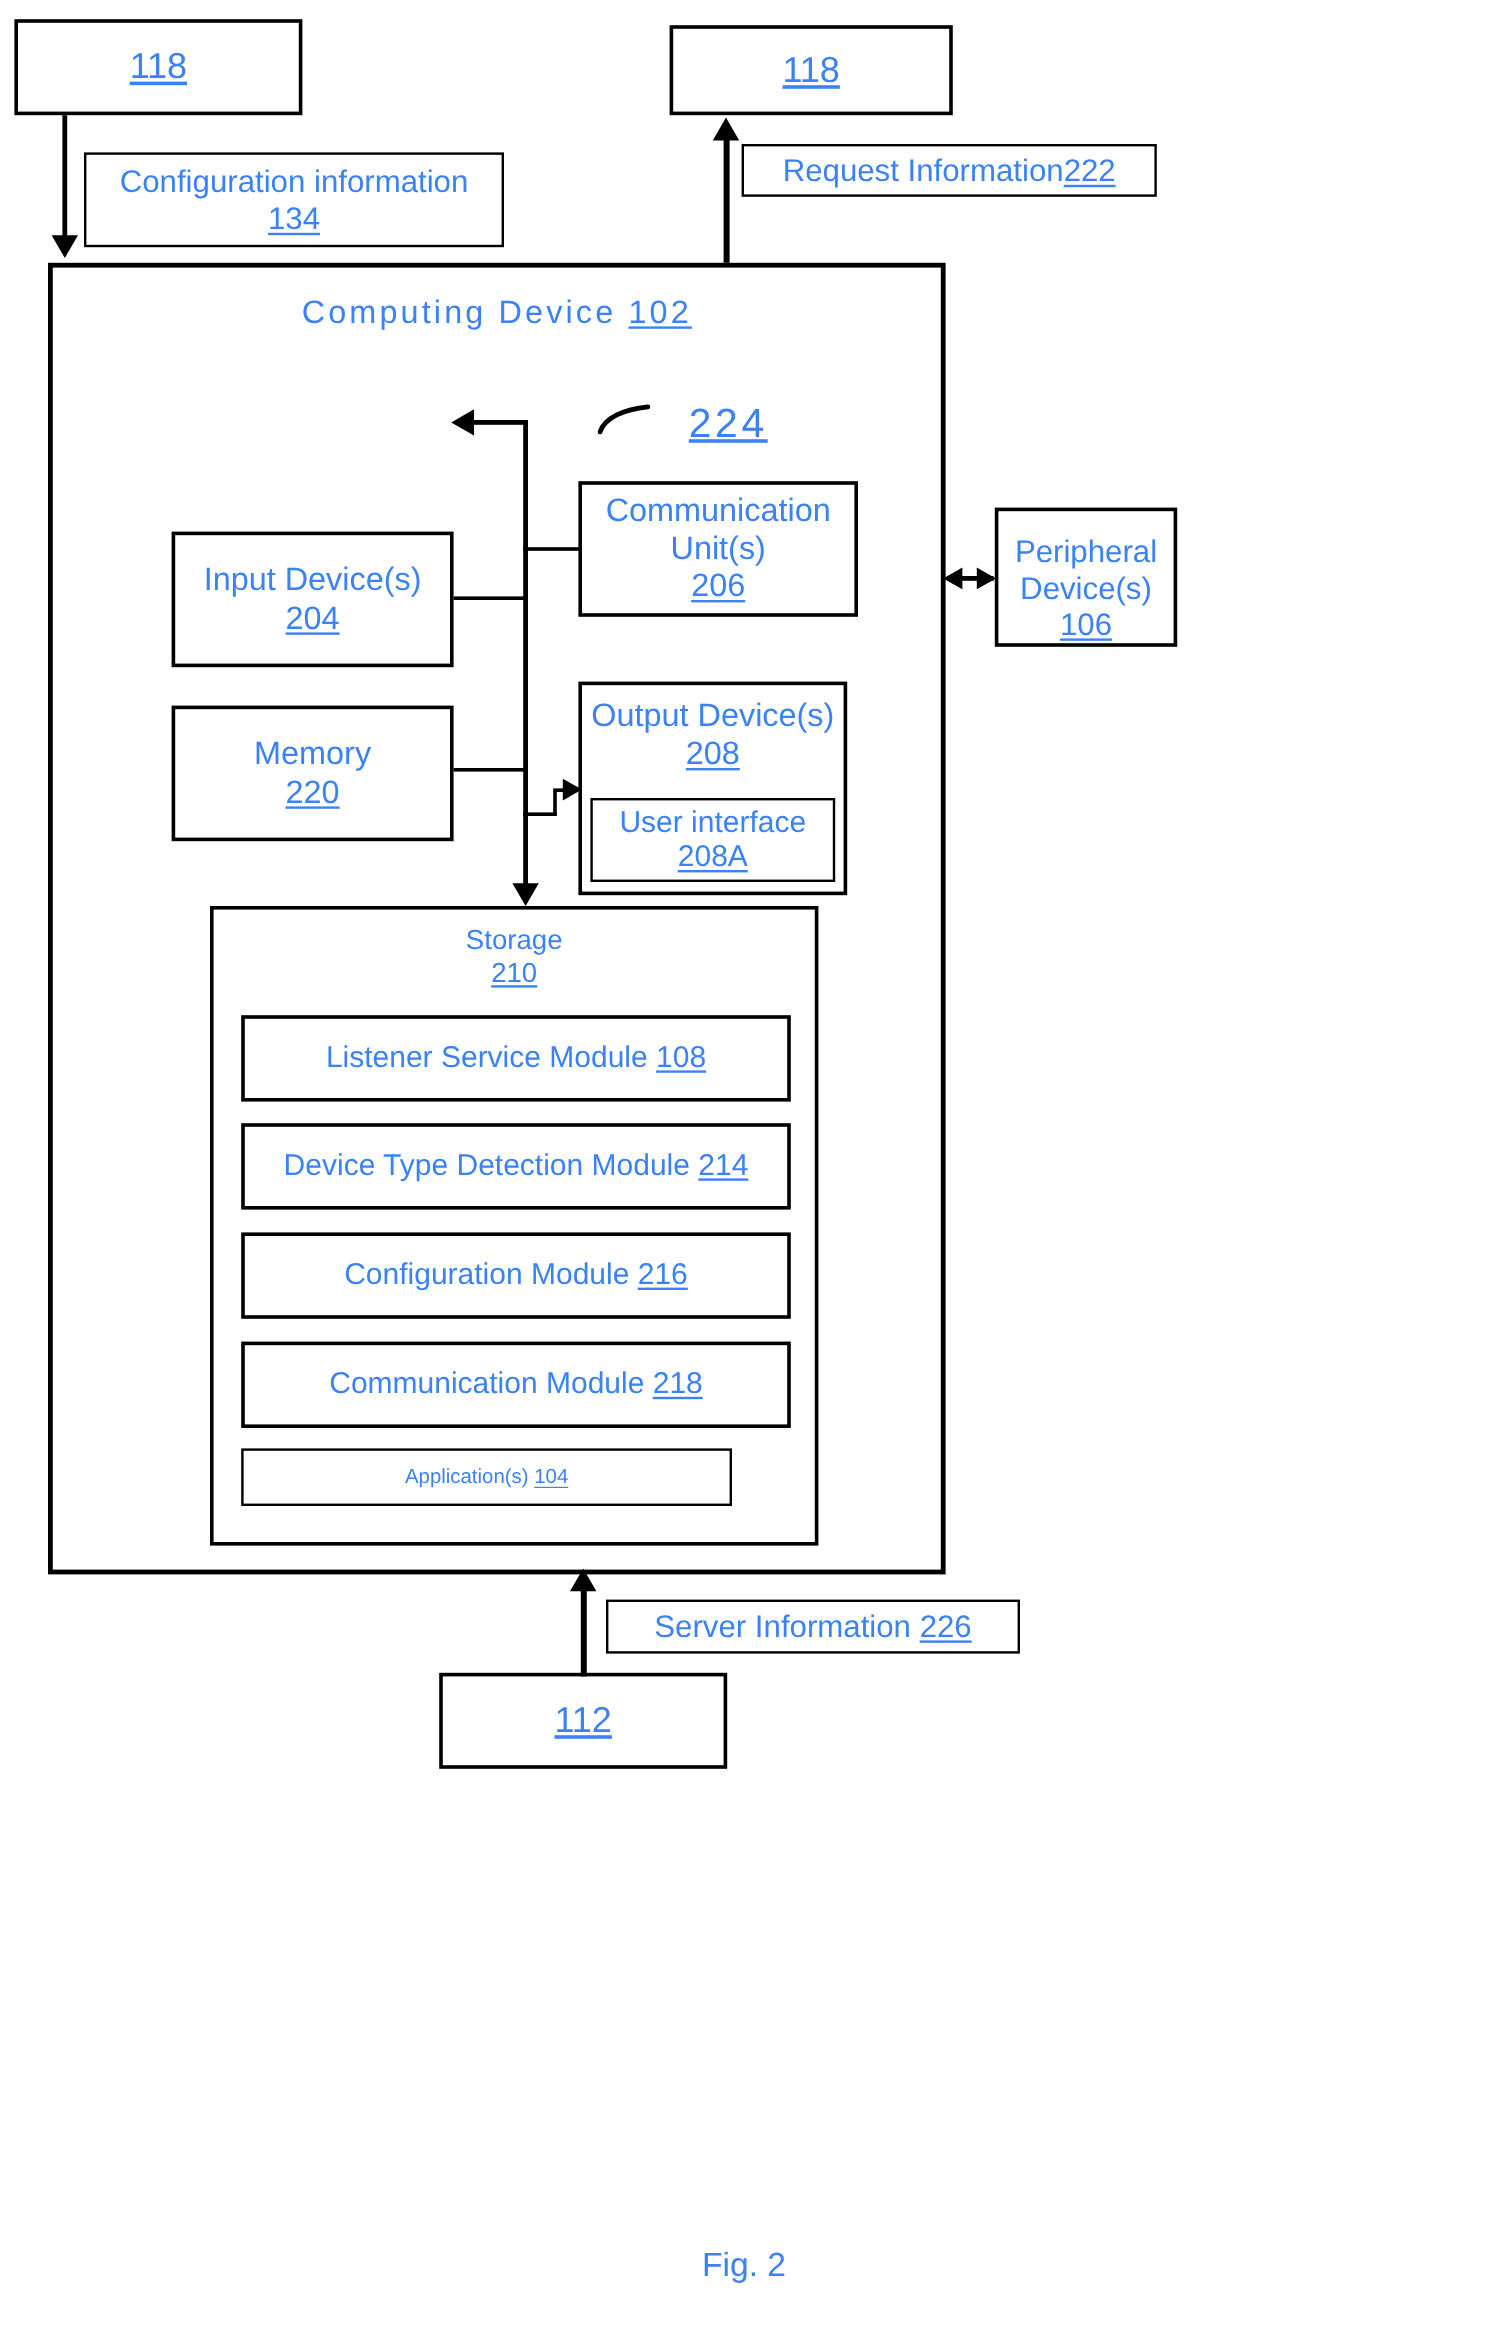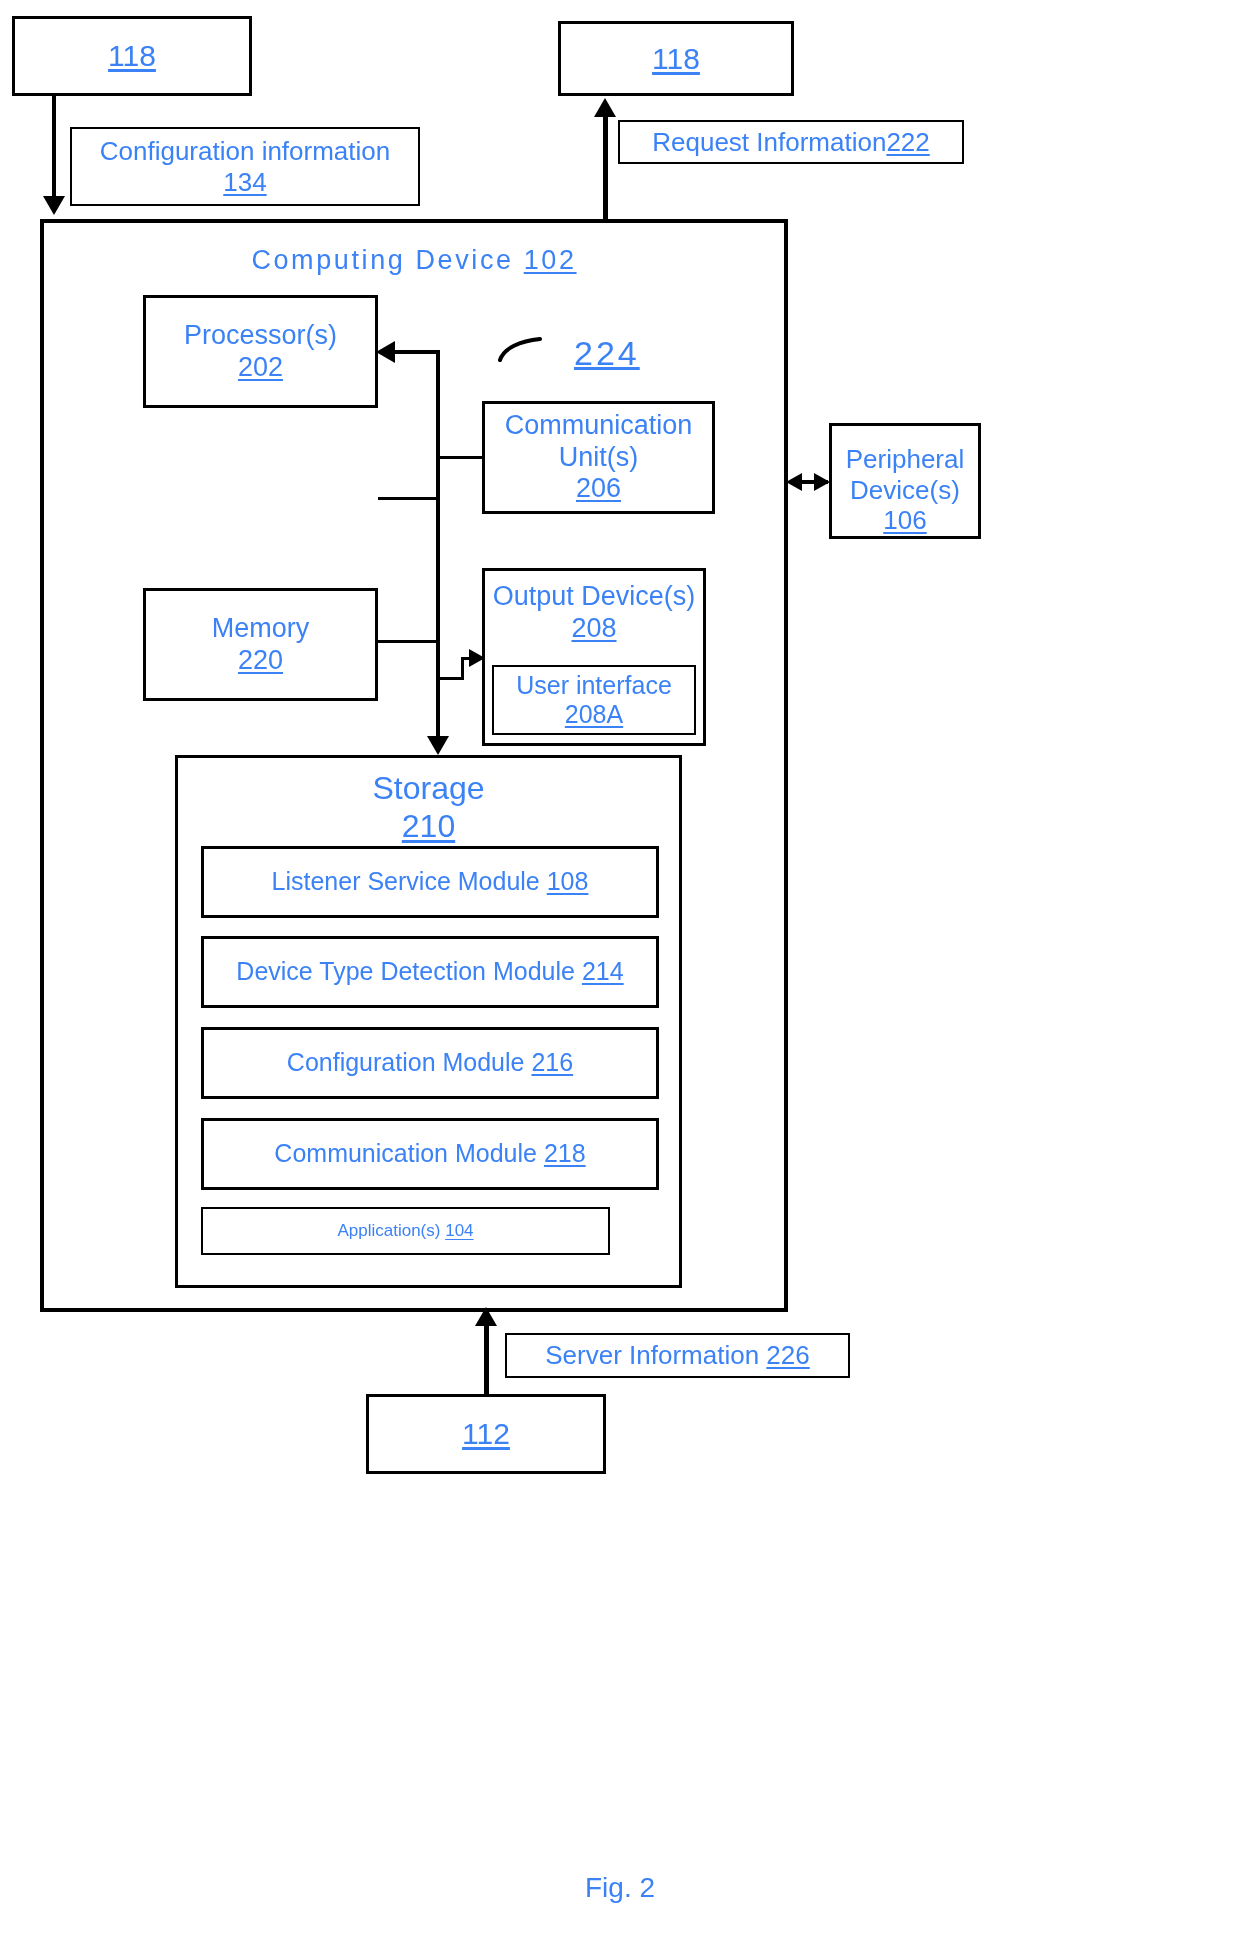--- a/index.html
+++ b/index.html
@@ -48,21 +48,21 @@
   #cd-title {
     margin-top: 22px;
     font-size: 27px;
     letter-spacing: 2.6px;
   }
   #storage-box {
     justify-content: flex-start;
   }
   #storage-title {
     margin-top: 12px;
-    font-size: 32px;
+    font-size: 23px;
   }
 
   .ln {
     position: absolute;
     background: #000;
   }
   .arrowhead {
     position: absolute;
     width: 0;
     height: 0;
@@ -146,25 +146,25 @@
 
   <div class="ln" style="left:603px; top:116px; width:5px; height:106px;"></div>
   <div class="arrowhead ah-up" style="left:594px; top:98px;"></div>
 
   <div class="box" id="computing-device" style="left:40px; top:219px; width:748px; height:1093px;">
     <div id="cd-title">
       <span>Computing Device</span><span>&nbsp;</span><span class="inline-ref">102</span>
     </div>
   </div>
 
-  <div class="box" style="left:143px; top:295px; width:235px; height:113px; font-size:27px;">
-    <span class="label">Processor(s)</span>
-    <span class="label ref">202</span>
-  </div>
-
+
+  <div class="box" style="left:143px; top:443px; width:235px; height:113px; font-size:27px;">
+    <span class="label">Input Device(s)</span>
+    <span class="label ref">204</span>
+  </div>
 
   <div class="box" style="left:143px; top:588px; width:235px; height:113px; font-size:27px;">
     <span class="label">Memory</span>
     <span class="label ref">220</span>
   </div>
 
   <div class="box" style="left:482px; top:401px; width:233px; height:113px; font-size:27px;">
     <span class="label">Communication</span>
     <span class="label">Unit(s)</span>
     <span class="label ref">206</span>

